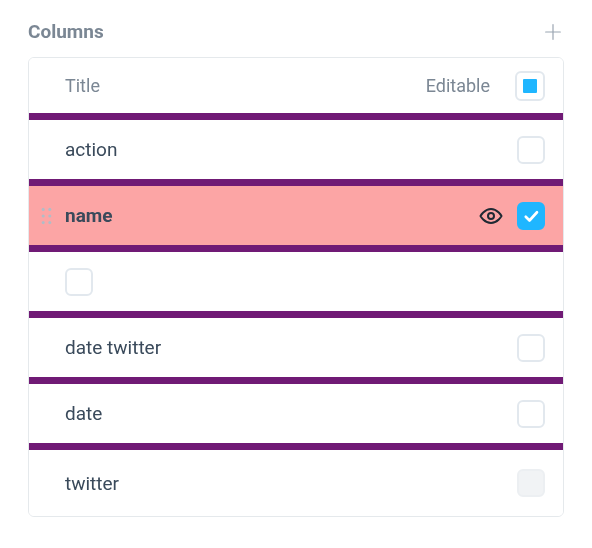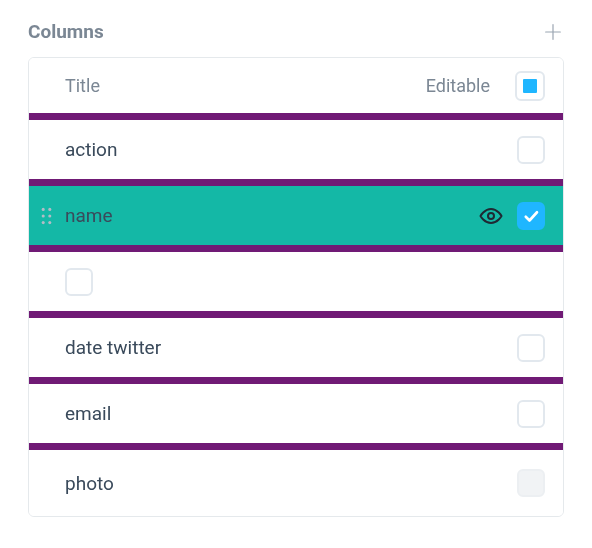--- a/index.html
+++ b/index.html
@@ -38,21 +38,21 @@
     .row {
       display: flex;
       align-items: center;
       border-bottom: 7px solid #701a75;
       padding: 0 18px 0 12px;
       min-height: 66px;
       background: #fff;
     }
     .row:last-child { border-bottom: none; }
     .row.header { min-height: 62px; }
-    .row.hover-row { background: #14b8a6; }
+    .row.hover-row { background: #fca5a5; font-weight: bold; }
     .drag-col {
       width: 24px;
       display: flex;
       align-items: center;
       justify-content: flex-start;
       flex-shrink: 0;
     }
     .drag-handle { color: #b2bcc6; display:flex; }
     .title-col {
       flex: 1;
@@ -181,28 +181,28 @@
     <div class="row">
       <div class="drag-col"></div>
       <div class="title-col">date twitter</div>
       <div class="right-group">
         <div class="checkbox"></div>
       </div>
     </div>
 
     <div class="row">
       <div class="drag-col"></div>
-      <div class="title-col">email</div>
-      <div class="right-group">
-        <div class="checkbox"></div>
-      </div>
-    </div>
-
-    <div class="row">
-      <div class="drag-col"></div>
-      <div class="title-col">photo</div>
+      <div class="title-col">date</div>
+      <div class="right-group">
+        <div class="checkbox"></div>
+      </div>
+    </div>
+
+    <div class="row">
+      <div class="drag-col"></div>
+      <div class="title-col">twitter</div>
       <div class="right-group">
         <div class="checkbox grey"></div>
       </div>
     </div>
 
   </div>
 </div>
 
 </body></html>

